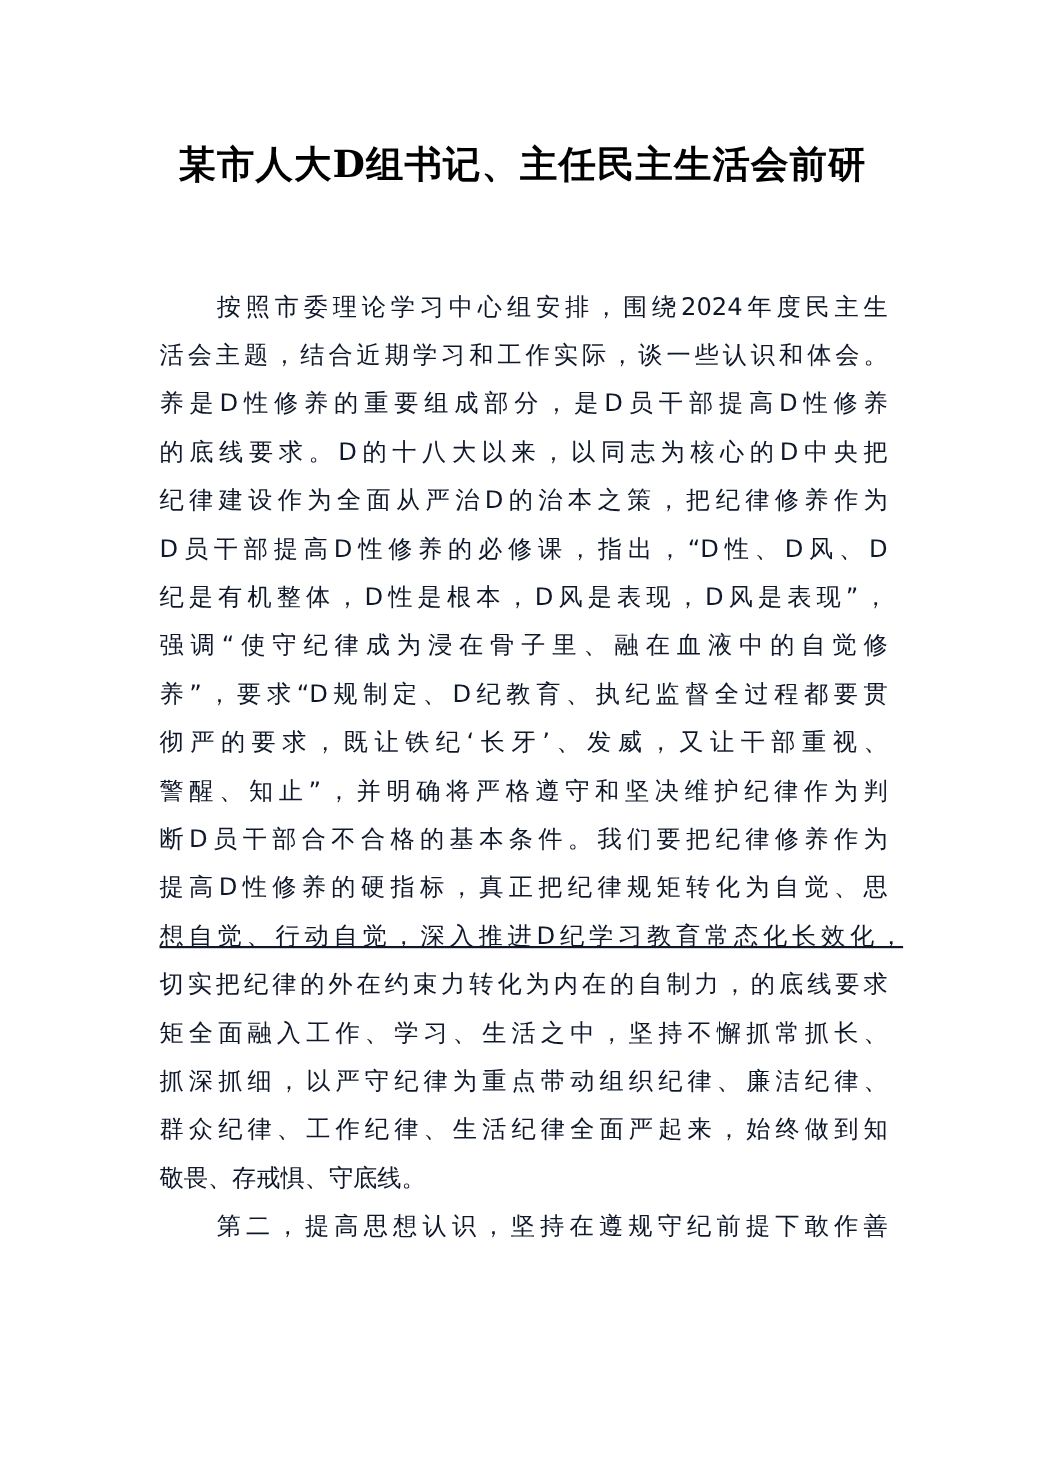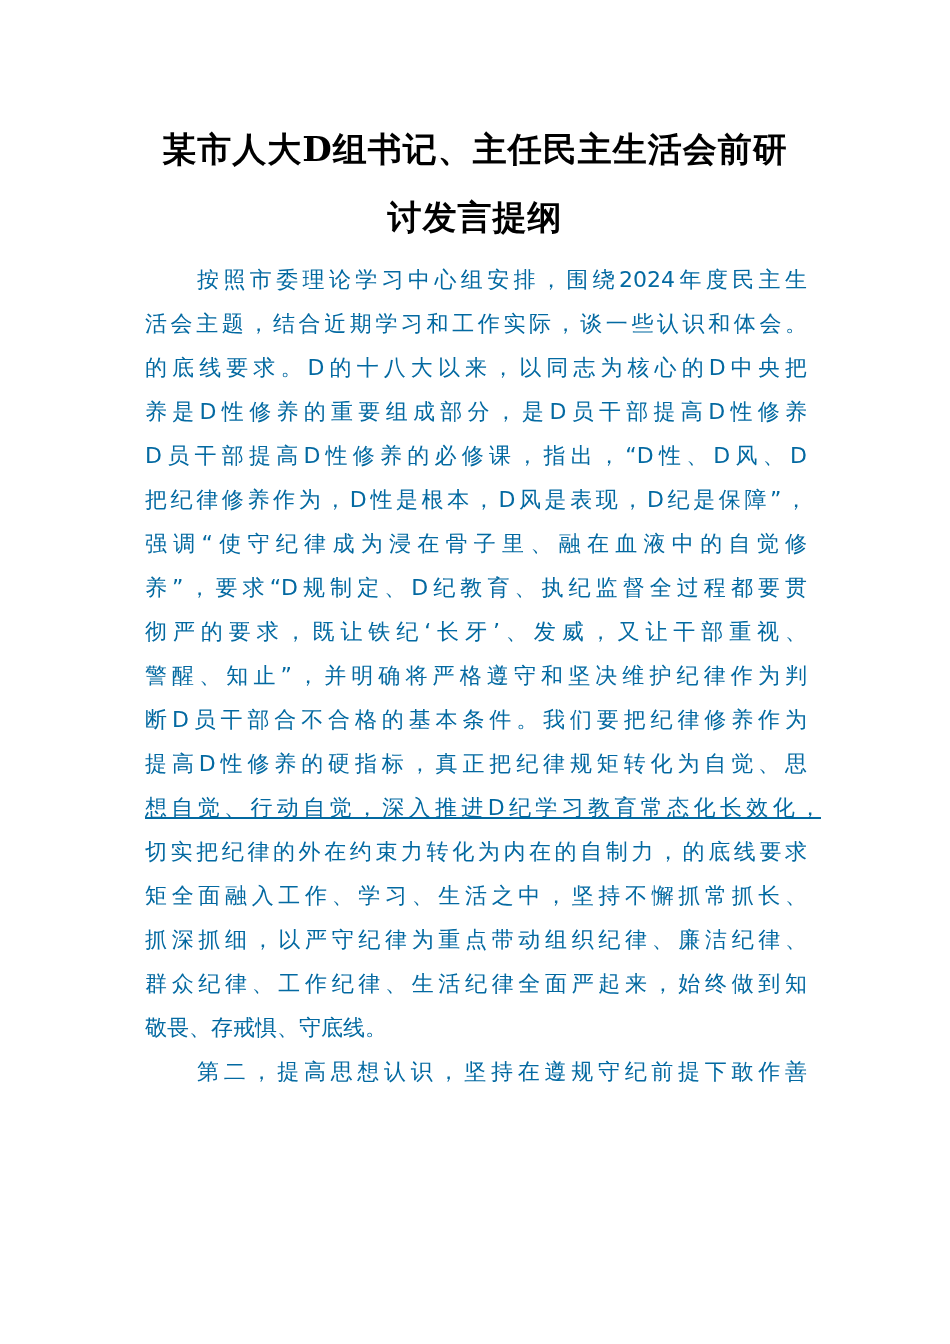--- a/index.html
+++ b/index.html
@@ -7,42 +7,42 @@
          font-family: "DejaVu Serif", "Liberation Serif", serif; color: #111; }
   .page { position: absolute; left: 0; top: 0; width: 950px; height: 956px; background: #fff; }
   .title { position: absolute; left: 145px; width: 660px; text-align: center;
            font-size: 34px; font-weight: bold; letter-spacing: 1px; color: #000;
            font-family: "DejaVu Serif", "Liberation Serif", serif; }
   .title.l1 { top: 127px; left: 140px; width: 670px; }
   .title.l2 { top: 195px; }
   .body { position: absolute; left: 145px; top: 258px; width: 662px; }
   .line { height: 44px; line-height: 44px; font-size: 22px; white-space: nowrap;
           text-align: justify; text-align-last: justify; display: block;
-          font-family: "DejaVu Sans", "Liberation Sans", sans-serif; font-weight: normal; color: #0369a1; }
+          font-family: "DejaVu Sans", "Liberation Sans", sans-serif; font-weight: normal; color: #0f172a; }
   .line.indent { padding-left: 52px; }
   .line.last { text-align-last: left; }
   .line.wide { width: 676px; text-decoration: underline; }
 </style>
 </head>
 <body>
 
 <div class="page">
   <div class="title l1">某市人大D组书记、主任民主生活会前研</div>
-  <div class="title l2">讨发言提纲</div>
 
   <div class="body">
     <div>
       <span class="line indent">按照市委理论学习中心组安排，围绕2024年度民主生</span>
       <span class="line">活会主题，结合近期学习和工作实际，谈一些认识和体会。</span>
     </div>
     <div>
+      <span class="line">养是D性修养的重要组成部分，是D员干部提高D性修养</span>
       <span class="line">的底线要求。D的十八大以来，以同志为核心的D中央把</span>
-      <span class="line">养是D性修养的重要组成部分，是D员干部提高D性修养</span>
+      <span class="line">纪律建设作为全面从严治D的治本之策，把纪律修养作为</span>
       <span class="line">D员干部提高D性修养的必修课，指出，“D性、D风、D</span>
-      <span class="line">把纪律修养作为，D性是根本，D风是表现，D纪是保障”，</span>
+      <span class="line">纪是有机整体，D性是根本，D风是表现，D风是表现”，</span>
       <span class="line">强调“使守纪律成为浸在骨子里、融在血液中的自觉修</span>
       <span class="line">养”，要求“D规制定、D纪教育、执纪监督全过程都要贯</span>
       <span class="line">彻严的要求，既让铁纪‘长牙’、发威，又让干部重视、</span>
       <span class="line">警醒、知止”，并明确将严格遵守和坚决维护纪律作为判</span>
       <span class="line">断D员干部合不合格的基本条件。我们要把纪律修养作为</span>
       <span class="line">提高D性修养的硬指标，真正把纪律规矩转化为自觉、思</span>
       <span class="line wide">想自觉、行动自觉，深入推进D纪学习教育常态化长效化，</span>
       <span class="line">切实把纪律的外在约束力转化为内在的自制力，的底线要求</span>
       <span class="line">矩全面融入工作、学习、生活之中，坚持不懈抓常抓长、</span>
       <span class="line">抓深抓细，以严守纪律为重点带动组织纪律、廉洁纪律、</span>

